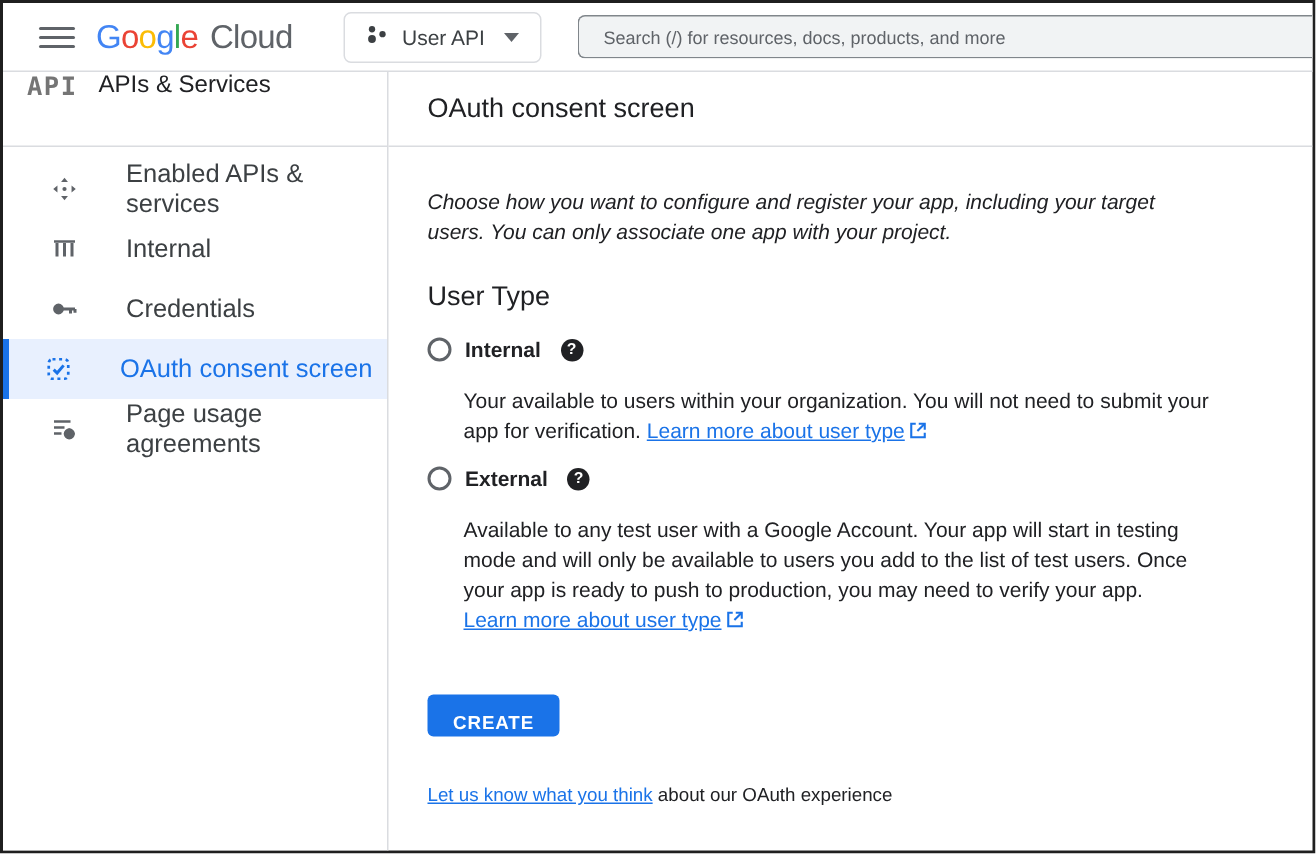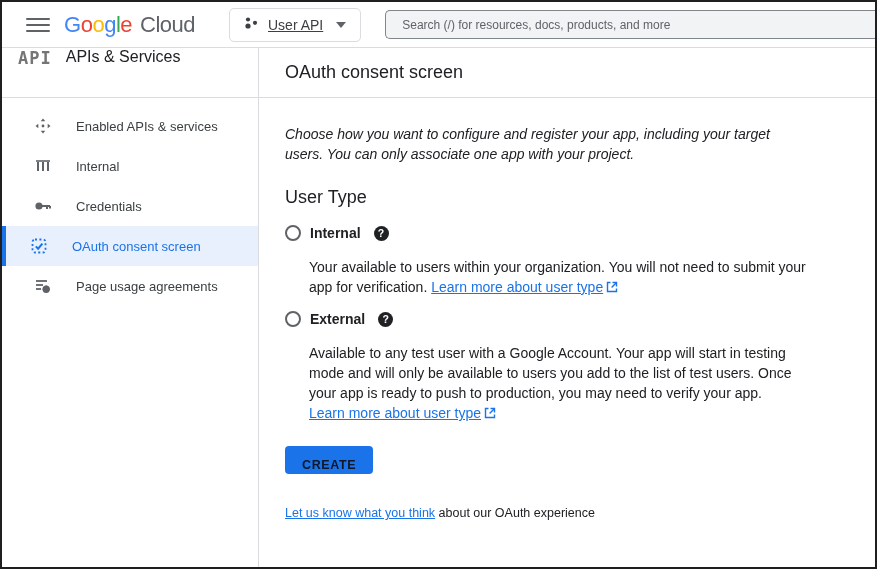--- a/index.html
+++ b/index.html
@@ -19,41 +19,41 @@
   .lg { font-weight:500; }
   .lg0,.lg3 { color:#4285F4; }
   .lg1,.lg5 { color:#EA4335; }
   .lg2 { color:#FBBC05; }
   .lg4 { color:#34A853; }
   .cloud { color:#5f6368; margin-left:8px; font-weight:400; }
 
   .project-btn { display:flex; align-items:center; gap:9px; height:34px; padding:0 14px;
                  border:1px solid #dadce0; border-radius:5px; background:#fff;
                  font-size:14px; color:#3c4043; cursor:pointer; margin-right:24px;
-                 font-family:inherit;text-decoration:underline; }
+                 font-family:inherit; }
   .caret { width:0; height:0; border-left:5px solid transparent; border-right:5px solid transparent;
            border-top:6px solid #5f6368; margin-left:4px; }
 
   .search { flex:1; height:29px; background:#f1f3f4; border:1px solid #80868b;
             border-right:none; border-radius:5px 0 0 5px; font-size:12px; color:#0f172a;
             padding:0 16px; outline:none; font-family:inherit; }
   .search::placeholder { color:#5f6368; opacity:1; }
 
   
   .body { flex:1; display:flex; min-height:0; }
   .sidebar { width:257px; flex:0 0 257px; border-right:1px solid #dadce0; background:#fff; }
   .sidebar-header { height:50px; display:flex; align-items:flex-start; gap:14px;
                     padding-left:16px; border-bottom:1px solid #dadce0; }
   .api-logo { font-family:"DejaVu Sans Mono","Liberation Mono",monospace; font-weight:bold;
               font-size:17px; color:#757575; letter-spacing:1px; }
   .sidebar-title { font-size:16px; color:#202124; }
 
   nav { padding-top:8px; }
-  .nav-item { height:40px; display:flex; align-items:center; gap:24px; padding-left:28px;
-              font-size:13px; color:#3c4043; cursor:pointer; border-left:4px solid transparent; }
+  .nav-item { height:40px; display:flex; align-items:center; gap:32px; padding-left:28px;
+              font-size:17px; color:#3c4043; cursor:pointer; border-left:4px solid transparent; }
   .nav-item .nav-icon { width:18px; height:18px; display:flex; align-items:center; justify-content:center; }
   .nav-item svg { stroke:#5f6368; fill:#5f6368; }
   .nav-item.selected { background:#e8f0fe; color:#1a73e8; border-left:4px solid #1a73e8;
                        padding-left:24px; }
   .nav-item.selected svg { stroke:#1a73e8; fill:#1a73e8; }
 
   
   main { flex:1; display:flex; flex-direction:column; min-width:0; }
   .main-header { height:50px; flex:0 0 50px; display:flex; align-items:center;
                  padding-left:26px; border-bottom:1px solid #dadce0; }
@@ -68,21 +68,21 @@
            background:#fff; cursor:pointer; flex:0 0 16px; }
   .radio-label { font-size:14px; font-weight:bold; color:#202124; }
   .help { width:15px; height:15px; border-radius:50%; background:#202124; color:#fff;
           font-size:10.5px; font-weight:bold; display:inline-flex; align-items:center;
           justify-content:center; margin-left:4px; cursor:pointer; }
 
   .desc { font-size:14px; line-height:20px; max-width:508px; margin:16px 0 0 24px; color:#202124; }
   a.inline-link { color:#1a73e8; text-decoration:underline; cursor:pointer; white-space:nowrap; }
   .ext-icon { display:inline-block; vertical-align:-1px; margin-left:3px; }
 
-  .create { margin-top:23px; background:#1a73e8; color:#0f172a; border:none; border-radius:4px;
+  .create { margin-top:40px; background:#1a73e8; color:#ffffff; border:none; border-radius:4px;
             height:28px; padding:12px 17px; font-size:12.5px; font-weight:bold;
             letter-spacing:0.6px; cursor:pointer; font-family:inherit; }
 
   .footer { font-size:12.5px; margin-top:32px; color:#202124; }
   .footer a { color:#1a73e8; text-decoration:underline; cursor:pointer; }
 </style>
 </head>
 <body>
 
 <div class="frame">

